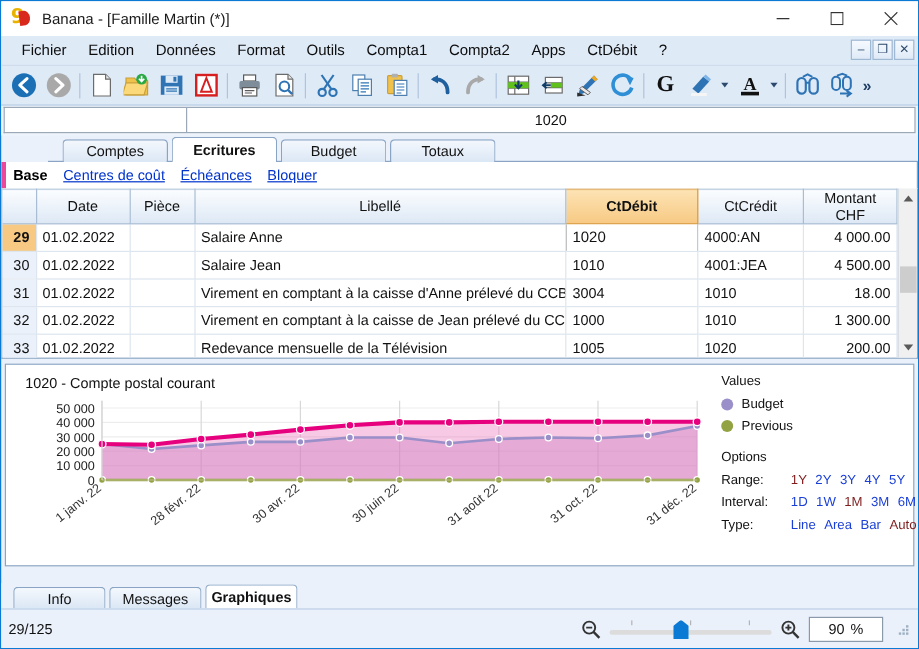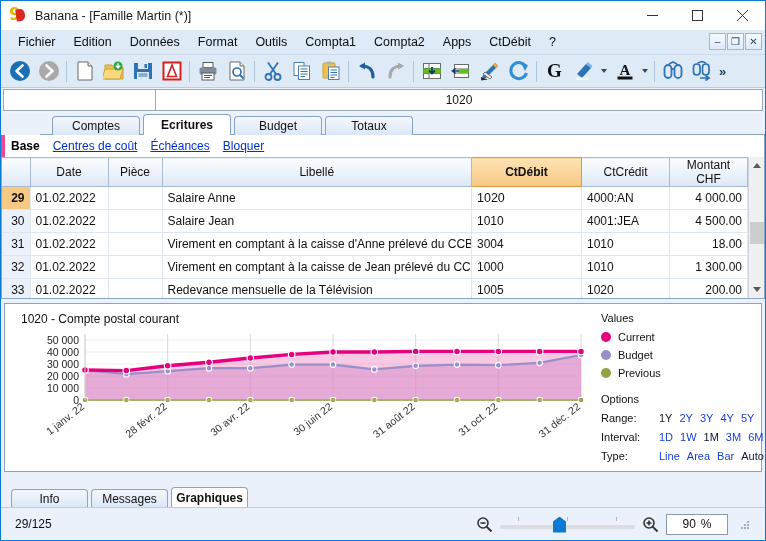--- a/index.html
+++ b/index.html
@@ -252,21 +252,21 @@
   .lg-row { display:flex; align-items:center; height:18px; }
   .lg-dot {
     width:10px; height:10px; border-radius:50%;
     margin-right:7px; flex:none;
   }
   .opt-head { margin-top:11px; margin-bottom:3px; }
   .opt-row { display:flex; align-items:center; height:19px; }
   .opt-label { width:58px; flex:none; }
   .opt-vals { display:flex; gap:7px; }
   .opt-v { color:#1a3fd6; }
-  .opt-v.cur { color:#0f172a; }
+  .opt-v.cur { color:#7f1d1d; }
 
   
   .bottomtabs {
     position:absolute; left:0; right:0; bottom:33px;
     height:21px;
     display:flex; align-items:flex-end;
     padding-left:10px;
     background:#eaf1fb;
   }
   .btab {
@@ -278,21 +278,21 @@
     font-size:12px; color:#111;
   }
   .btab.active { background:#fff; font-weight:bold; height:20px; }
 
   
   .statusbar {
     position:absolute; left:0; right:0; bottom:0;
     height:33px; background:#eaf1fb;
     border-top:1px solid #b9cde4;
     display:flex; align-items:center;
-    padding:0 14px;
+    padding:0 6px;
   }
   .status-text { font-size:12px; color:#111; }
   .zoomwrap {
     margin-left:auto; display:flex; align-items:center; gap:7px;
   }
   .zoom-ico { width:17px; height:17px; position:relative; }
   .zoom-slider { width:135px; height:17px; position:relative; }
   .zs-track {
     position:absolute; left:0; right:0; top:9px; height:4px;
     background:#dcdcdc; border-radius:2px;
@@ -737,24 +737,20 @@
           <text x="245.33333333333334" y="104" text-anchor="end" font-family="Liberation Sans, sans-serif" font-size="10.5" fill="#333" transform="rotate(-38 245.33333333333334 104)">30 avr. 22</text>
           <text x="328" y="104" text-anchor="end" font-family="Liberation Sans, sans-serif" font-size="10.5" fill="#333" transform="rotate(-38 328 104)">30 juin 22</text>
           <text x="410.6666666666667" y="104" text-anchor="end" font-family="Liberation Sans, sans-serif" font-size="10.5" fill="#333" transform="rotate(-38 410.6666666666667 104)">31 août 22</text>
           <text x="493.3333333333333" y="104" text-anchor="end" font-family="Liberation Sans, sans-serif" font-size="10.5" fill="#333" transform="rotate(-38 493.3333333333333 104)">31 oct. 22</text>
           <text x="576" y="104" text-anchor="end" font-family="Liberation Sans, sans-serif" font-size="10.5" fill="#333" transform="rotate(-38 576 104)">31 déc. 22</text>
         </svg>
     </div>
     <div class="legendpanel">
       <div class="lg-head">Values</div>
       <div class="lg-row">
-        <span class="lg-dot" id="dot0" style="background: rgb(230, 0, 126);"></span>
-        <span>Current</span>
-      </div>
-      <div class="lg-row">
         <span class="lg-dot" id="dot1" style="background: rgb(154, 143, 200);"></span>
         <span>Budget</span>
       </div>
       <div class="lg-row">
         <span class="lg-dot" id="dot2" style="background: rgb(147, 163, 67);"></span>
         <span>Previous</span>
       </div>
 
       <div class="opt-head">Options</div>
 

